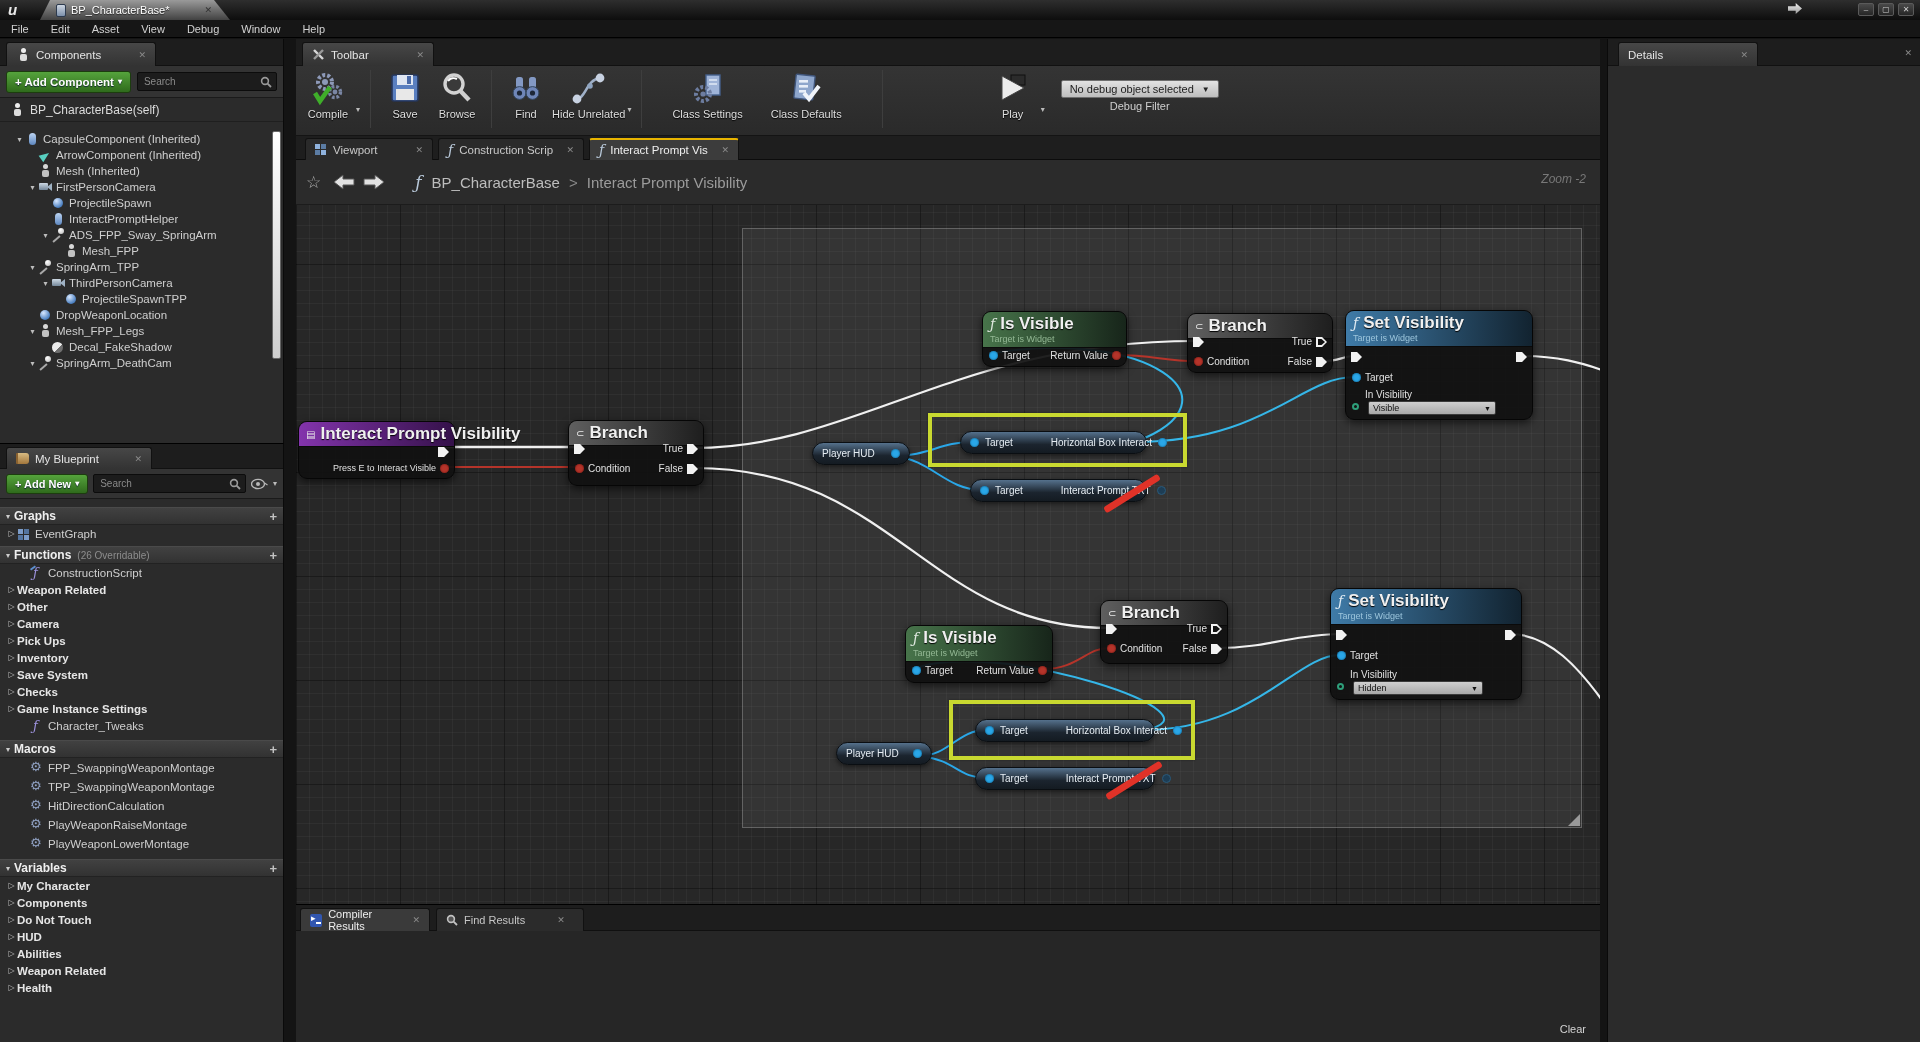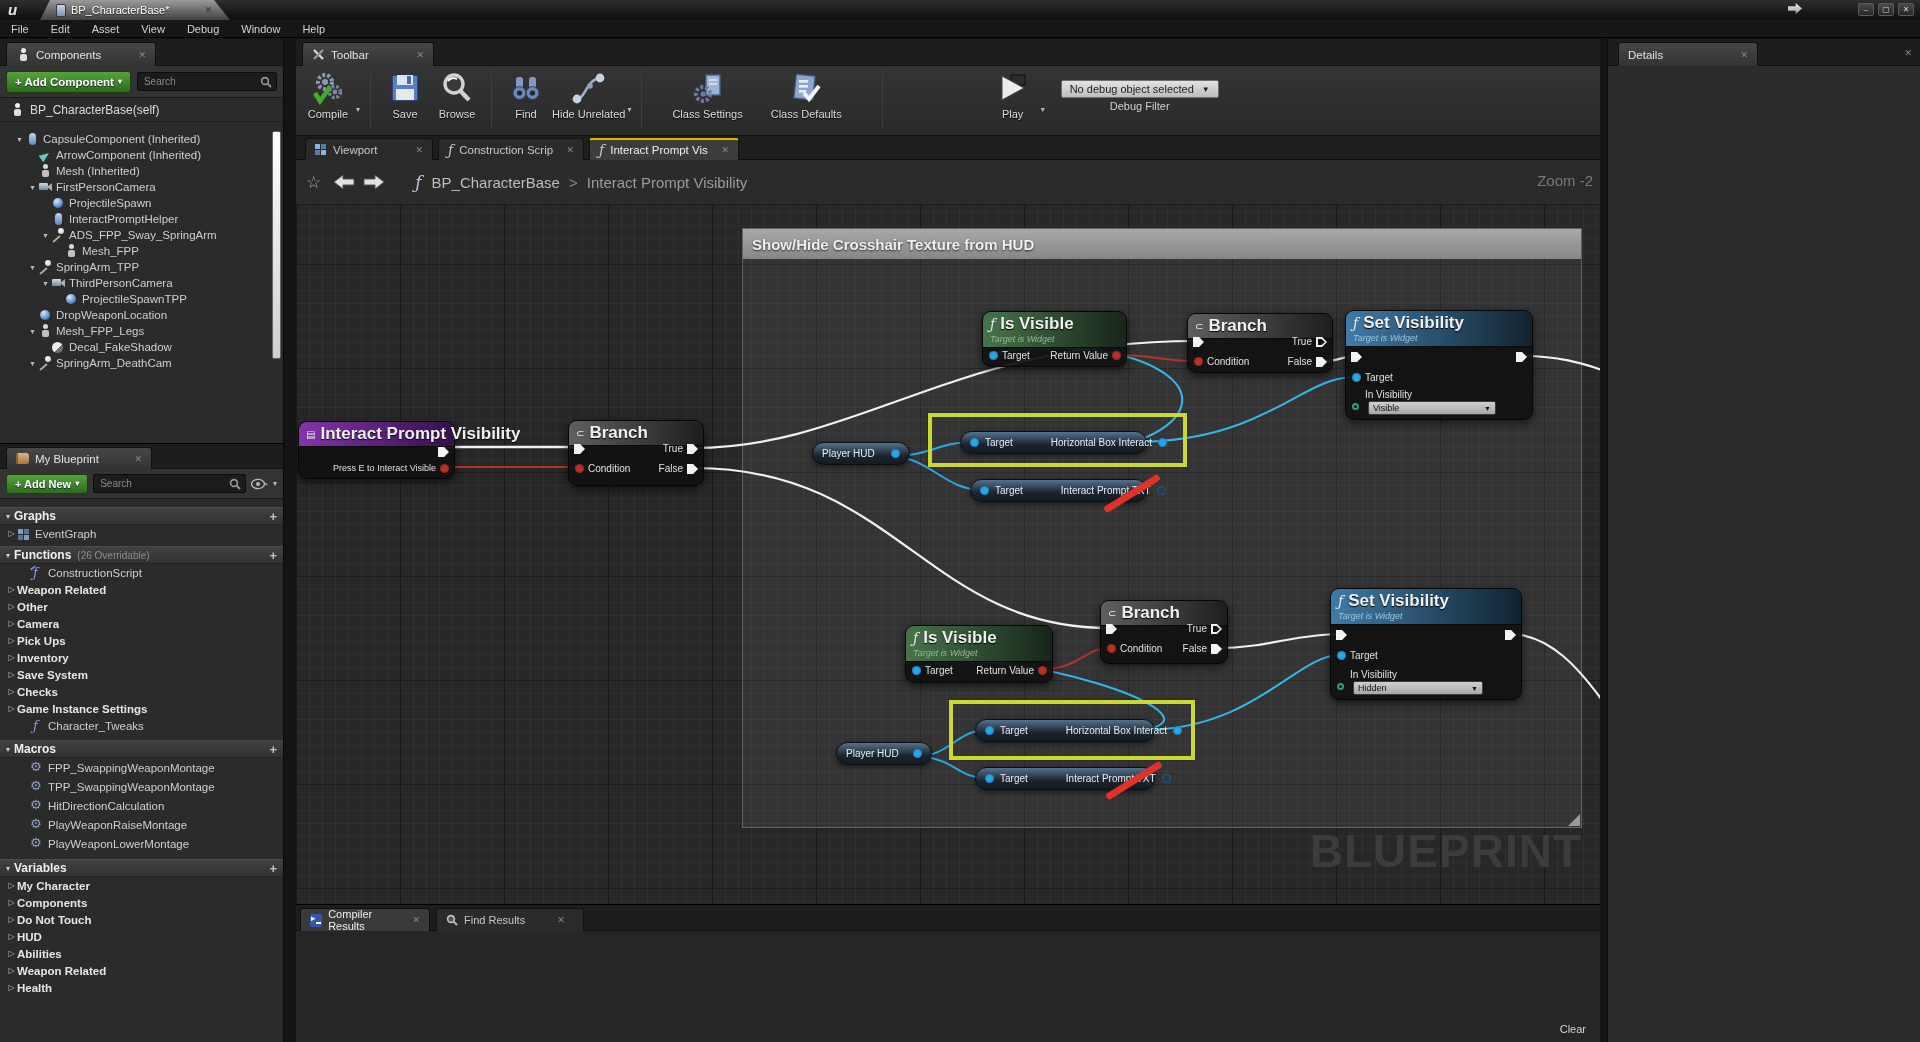--- a/index.html
+++ b/index.html
@@ -140,38 +140,38 @@
     background-size:104px 104px,104px 104px,13px 13px,13px 13px;
     border-bottom:1px solid #000; }
   #breadcrumb { position:absolute; left:0; top:0; width:100%; height:45px; background:#2b2b2b;
     border-bottom:1px solid #1c1c1c; display:flex; align-items:center; z-index:20; }
   #breadcrumb .star { font-size:17px; color:#aaa; margin:0 12px 0 10px; }
   .navarrow { width:22px; height:16px; margin-right:8px; }
   #breadcrumb .fg { margin:0 10px 0 22px; font-size:17px; }
   #bc-root { font-size:15px; color:#bdbdbd; }
   #bc-sep { font-size:15px; color:#8a8a8a; margin:0 9px; }
   #bc-cur { font-size:15px; color:#9b9b9b; }
-  #zoomlabel { position:absolute; right:7px; top:12px; font-size:15px; color:#787878; z-index:21; }
+  #zoomlabel { position:absolute; right:14px; top:12px; font-size:12px; color:#787878; z-index:21;font-style:italic; }
   #watermark { position:absolute; right:18px; bottom:26px; font-size:46px; font-weight:bold; letter-spacing:1px;
     color:#3c3c3c; z-index:1; }
 
   #comment { position:absolute; left:446px; top:68px; width:840px; height:600px; z-index:1;
     background:rgba(170,170,170,0.10); border:1px solid rgba(190,190,190,0.35); }
   #comment .chead { height:30px; background:linear-gradient(#b2b2b2,#8e8e8e); opacity:0.92; display:flex; align-items:center;
     padding:0 9px; font-size:15px; font-weight:bold; color:#fff; text-shadow:0 1px 2px rgba(0,0,0,0.75); }
   #comment .nub { position:absolute; right:1px; bottom:1px; width:0; height:0; border-style:solid;
     border-width:0 0 12px 12px; border-color:transparent transparent #9a9a9a transparent; }
 
   #wires { position:absolute; left:0; top:0; width:1304px; height:745px; z-index:2; }
 
   .node { position:absolute; z-index:4; background:rgba(17,17,17,0.93); border:1px solid #060606; border-radius:9px;
     box-shadow:0 3px 8px rgba(0,0,0,0.6); }
   .nhead { border-radius:8px 8px 0 0; padding:2px 7px; display:flex; align-items:center; gap:5px; border-bottom:1px solid #0a0a0a; }
   .nhead .tt { font-size:17px; font-weight:bold; color:#f0f0f0; text-shadow:0 1px 1px #000; white-space:nowrap; }
-  .nhead .sub { font-size:9px; font-style:italic; white-space:nowrap; }
+  .nhead .sub { font-size:9px; white-space:nowrap; }
   .nh-purple { background:linear-gradient(90deg,#8334ac,#341149); }
   .nh-gray   { background:linear-gradient(90deg,#5f5f5f,#1e1e1e); }
   .nh-green  { background:linear-gradient(90deg,#47744a,#17251a); }
   .nh-green .sub { color:#93b894; }
   .nh-blue   { background:linear-gradient(90deg,#3f7ba8,#122330); }
   .nh-blue .sub { color:#9cc5dc; }
   .hicon { font-size:10px; color:#e8e8e8; }
 
   .pin-exec { position:absolute; width:11px; height:10px; background:#f2f2f2;
     clip-path:polygon(0 0,55% 0,100% 50%,55% 100%,0 100%); }
@@ -646,25 +646,23 @@
       <polygon points="12,1 12,5 1,5 1,11 12,11 12,15 21,8" fill="#e2e2e2" stroke="#555"></polygon>
     </svg>
     <span class="fglyph fg">ƒ</span>
     <span id="bc-root">BP_CharacterBase</span>
     <span id="bc-sep">&gt;</span>
     <span id="bc-cur">Interact Prompt Visibility</span>
   </div>
   <span id="zoomlabel">Zoom -2</span>
 
   <div id="comment">
-    <div class="chead">Show/Hide Crosshair Texture from HUD</div>
     <span class="nub"></span>
   </div>
 
-  <span id="watermark">BLUEPRINT</span>
 
   <svg id="wires">
 
     <path d="M148,287 H281" stroke="#f0f0f0" stroke-width="2.4" fill="none"></path>
     <path d="M398,288 C560,288 660,181 900,181" stroke="#f0f0f0" stroke-width="2.2" fill="none"></path>
     <path d="M398,308 C600,308 630,468 813,468" stroke="#f0f0f0" stroke-width="2.2" fill="none"></path>
     <path d="M1029,201 C1042,201 1048,196 1059,196" stroke="#f0f0f0" stroke-width="2.2" fill="none"></path>
     <path d="M1226,196 C1262,196 1286,203 1306,210" stroke="#f0f0f0" stroke-width="2.2" fill="none"></path>
     <path d="M922,488 C970,488 1000,474 1044,474" stroke="#f0f0f0" stroke-width="2.2" fill="none"></path>
     <path d="M1214,474 C1254,474 1284,510 1306,540" stroke="#f0f0f0" stroke-width="2.2" fill="none"></path>

